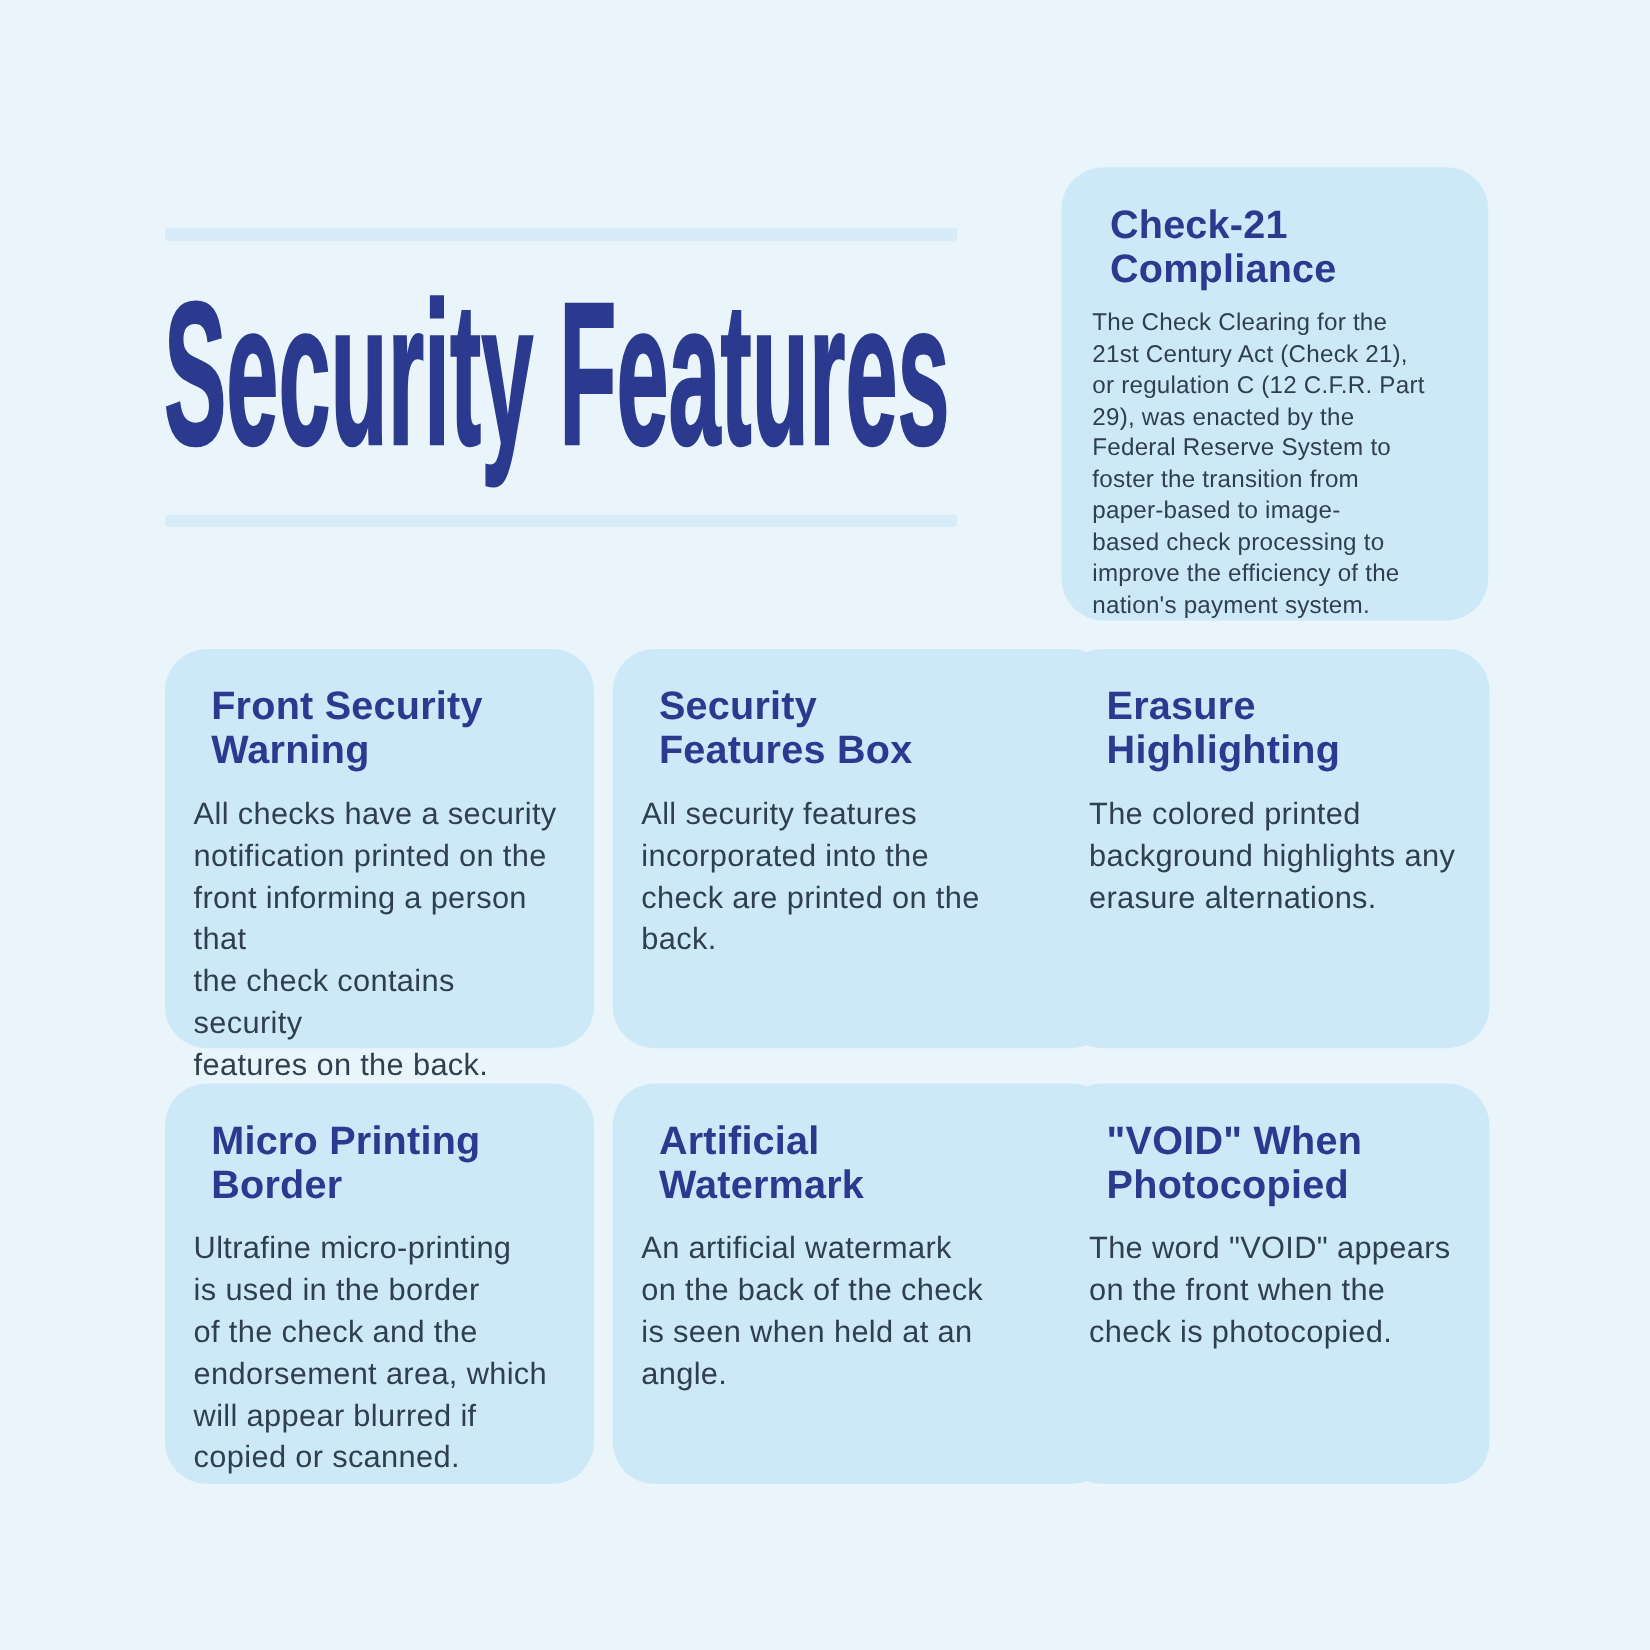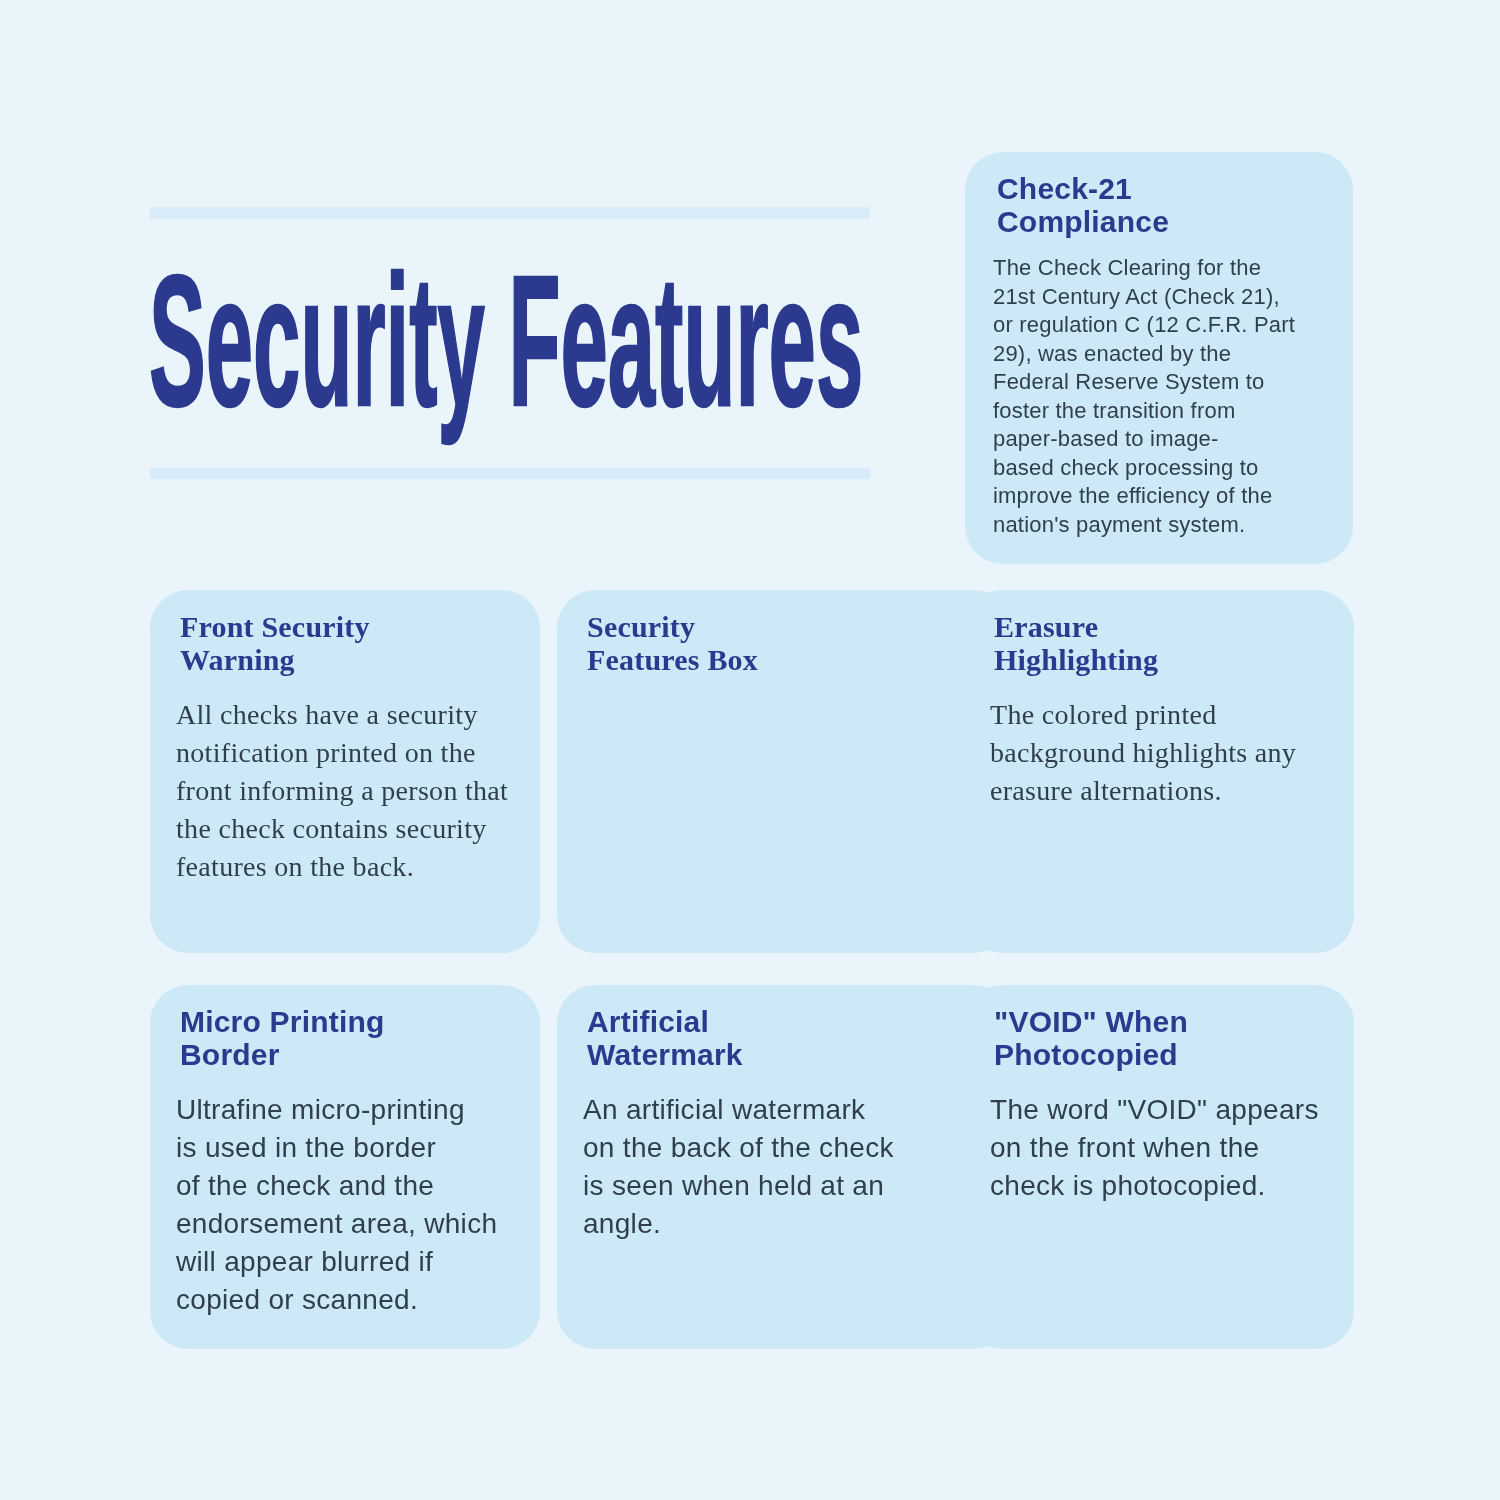--- a/index.html
+++ b/index.html
@@ -38,22 +38,22 @@
   }
 
   .card {
     position: absolute;
     background: #cde9f7;
     border-radius: 38px;
     box-sizing: border-box;
     padding: 16px 26px 26px 26px;
   }
   .card h2 {
-    margin: 4px;
-    font-size: 30px;
+    margin: 16px;
+    font-size: 36px;
     font-weight: bold;
     color: #2b3a8e;
     line-height: 1.1;
     letter-spacing: 0.2px;
     white-space: pre-line;
   }
   .card p {
     margin: 20px 0 0 0;
     font-size: 28px;
     color: #2f3f4f;
@@ -67,21 +67,21 @@
     width: 388px; height: 412px;
     padding: 16px 28px 24px 28px;
   }
   .card.check21 p {
     margin-top: 16px;
     font-size: 22px;
     line-height: 28.5px;
     letter-spacing: 0.2px;
   }
 
-  .card.r1 { top: 590px; height: 363px; font-family: Liberation Serif, serif; }
+  .card.r1 { top: 590px; height: 363px; }
   .card.r2 { top: 985px; height: 364px; }
   .card.c1 { left: 150px; width: 390px; }
   .card.c2 { left: 557px; width: 455px; }
   .card.c3 { left: 964px; width: 390px; }
 </style>
 </head>
 <body>
 
 <div class="canvas">
 
@@ -112,20 +112,24 @@
     <p>All checks have a security
 notification printed on the
 front informing a person that
 the check contains security
 features on the back.</p>
   </section>
 
   <section class="card r1 c2">
     <h2>Security
 Features Box</h2>
+    <p>All security features
+incorporated into the
+check are printed on the
+back.</p>
   </section>
 
   <section class="card r1 c3">
     <h2>Erasure
 Highlighting</h2>
     <p>The colored printed
 background highlights any
 erasure alternations.</p>
   </section>
 

